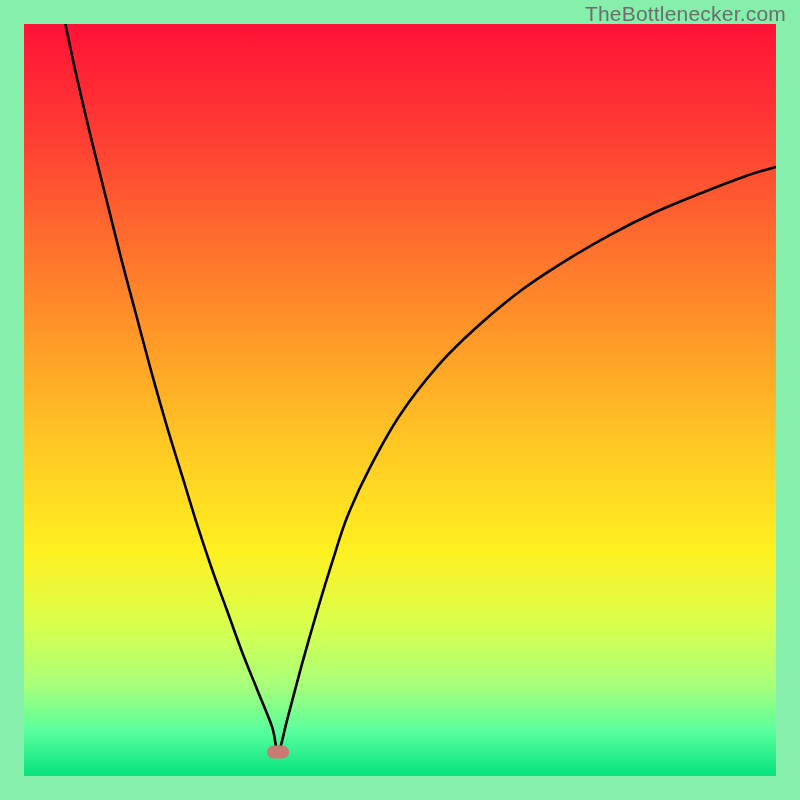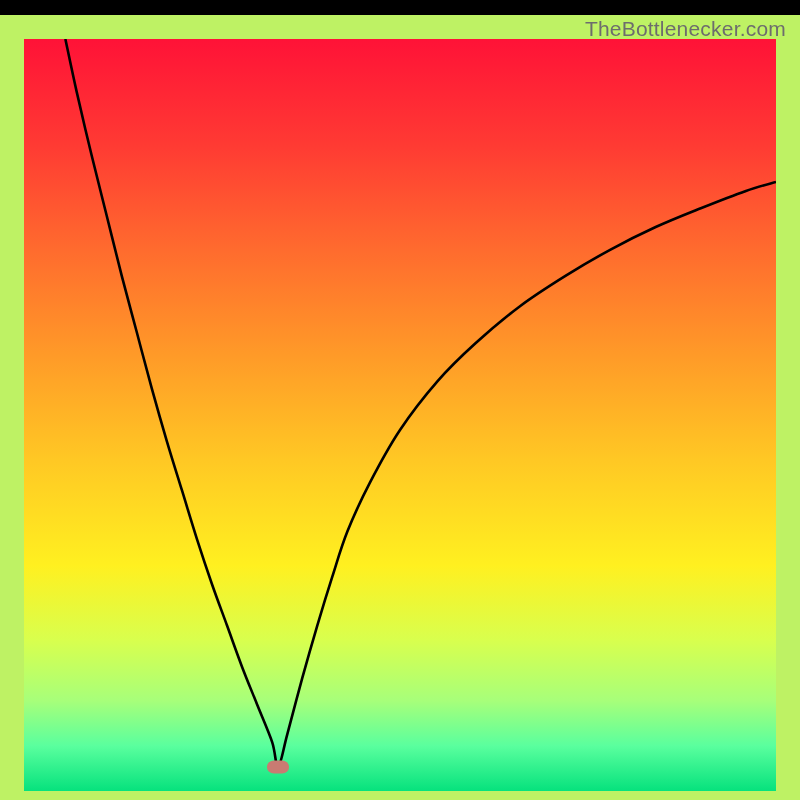--- a/index.html
+++ b/index.html
@@ -7,22 +7,21 @@
     padding: 0;
     width: 800px;
     height: 800px;
     background: #000;
     overflow: hidden;
     font-family: Arial, Helvetica, sans-serif;
   }
   .frame {
     position: absolute;
     inset: 0;
-    background: #bef264;
-    margin-top: 15px;
+    background: #86efac;
   }
   .plot-area {
     position: absolute;
     left: 24px;
     top: 24px;
     width: 752px;
     height: 752px;
     background: linear-gradient(
       to bottom,
       #ff1237 0%,

